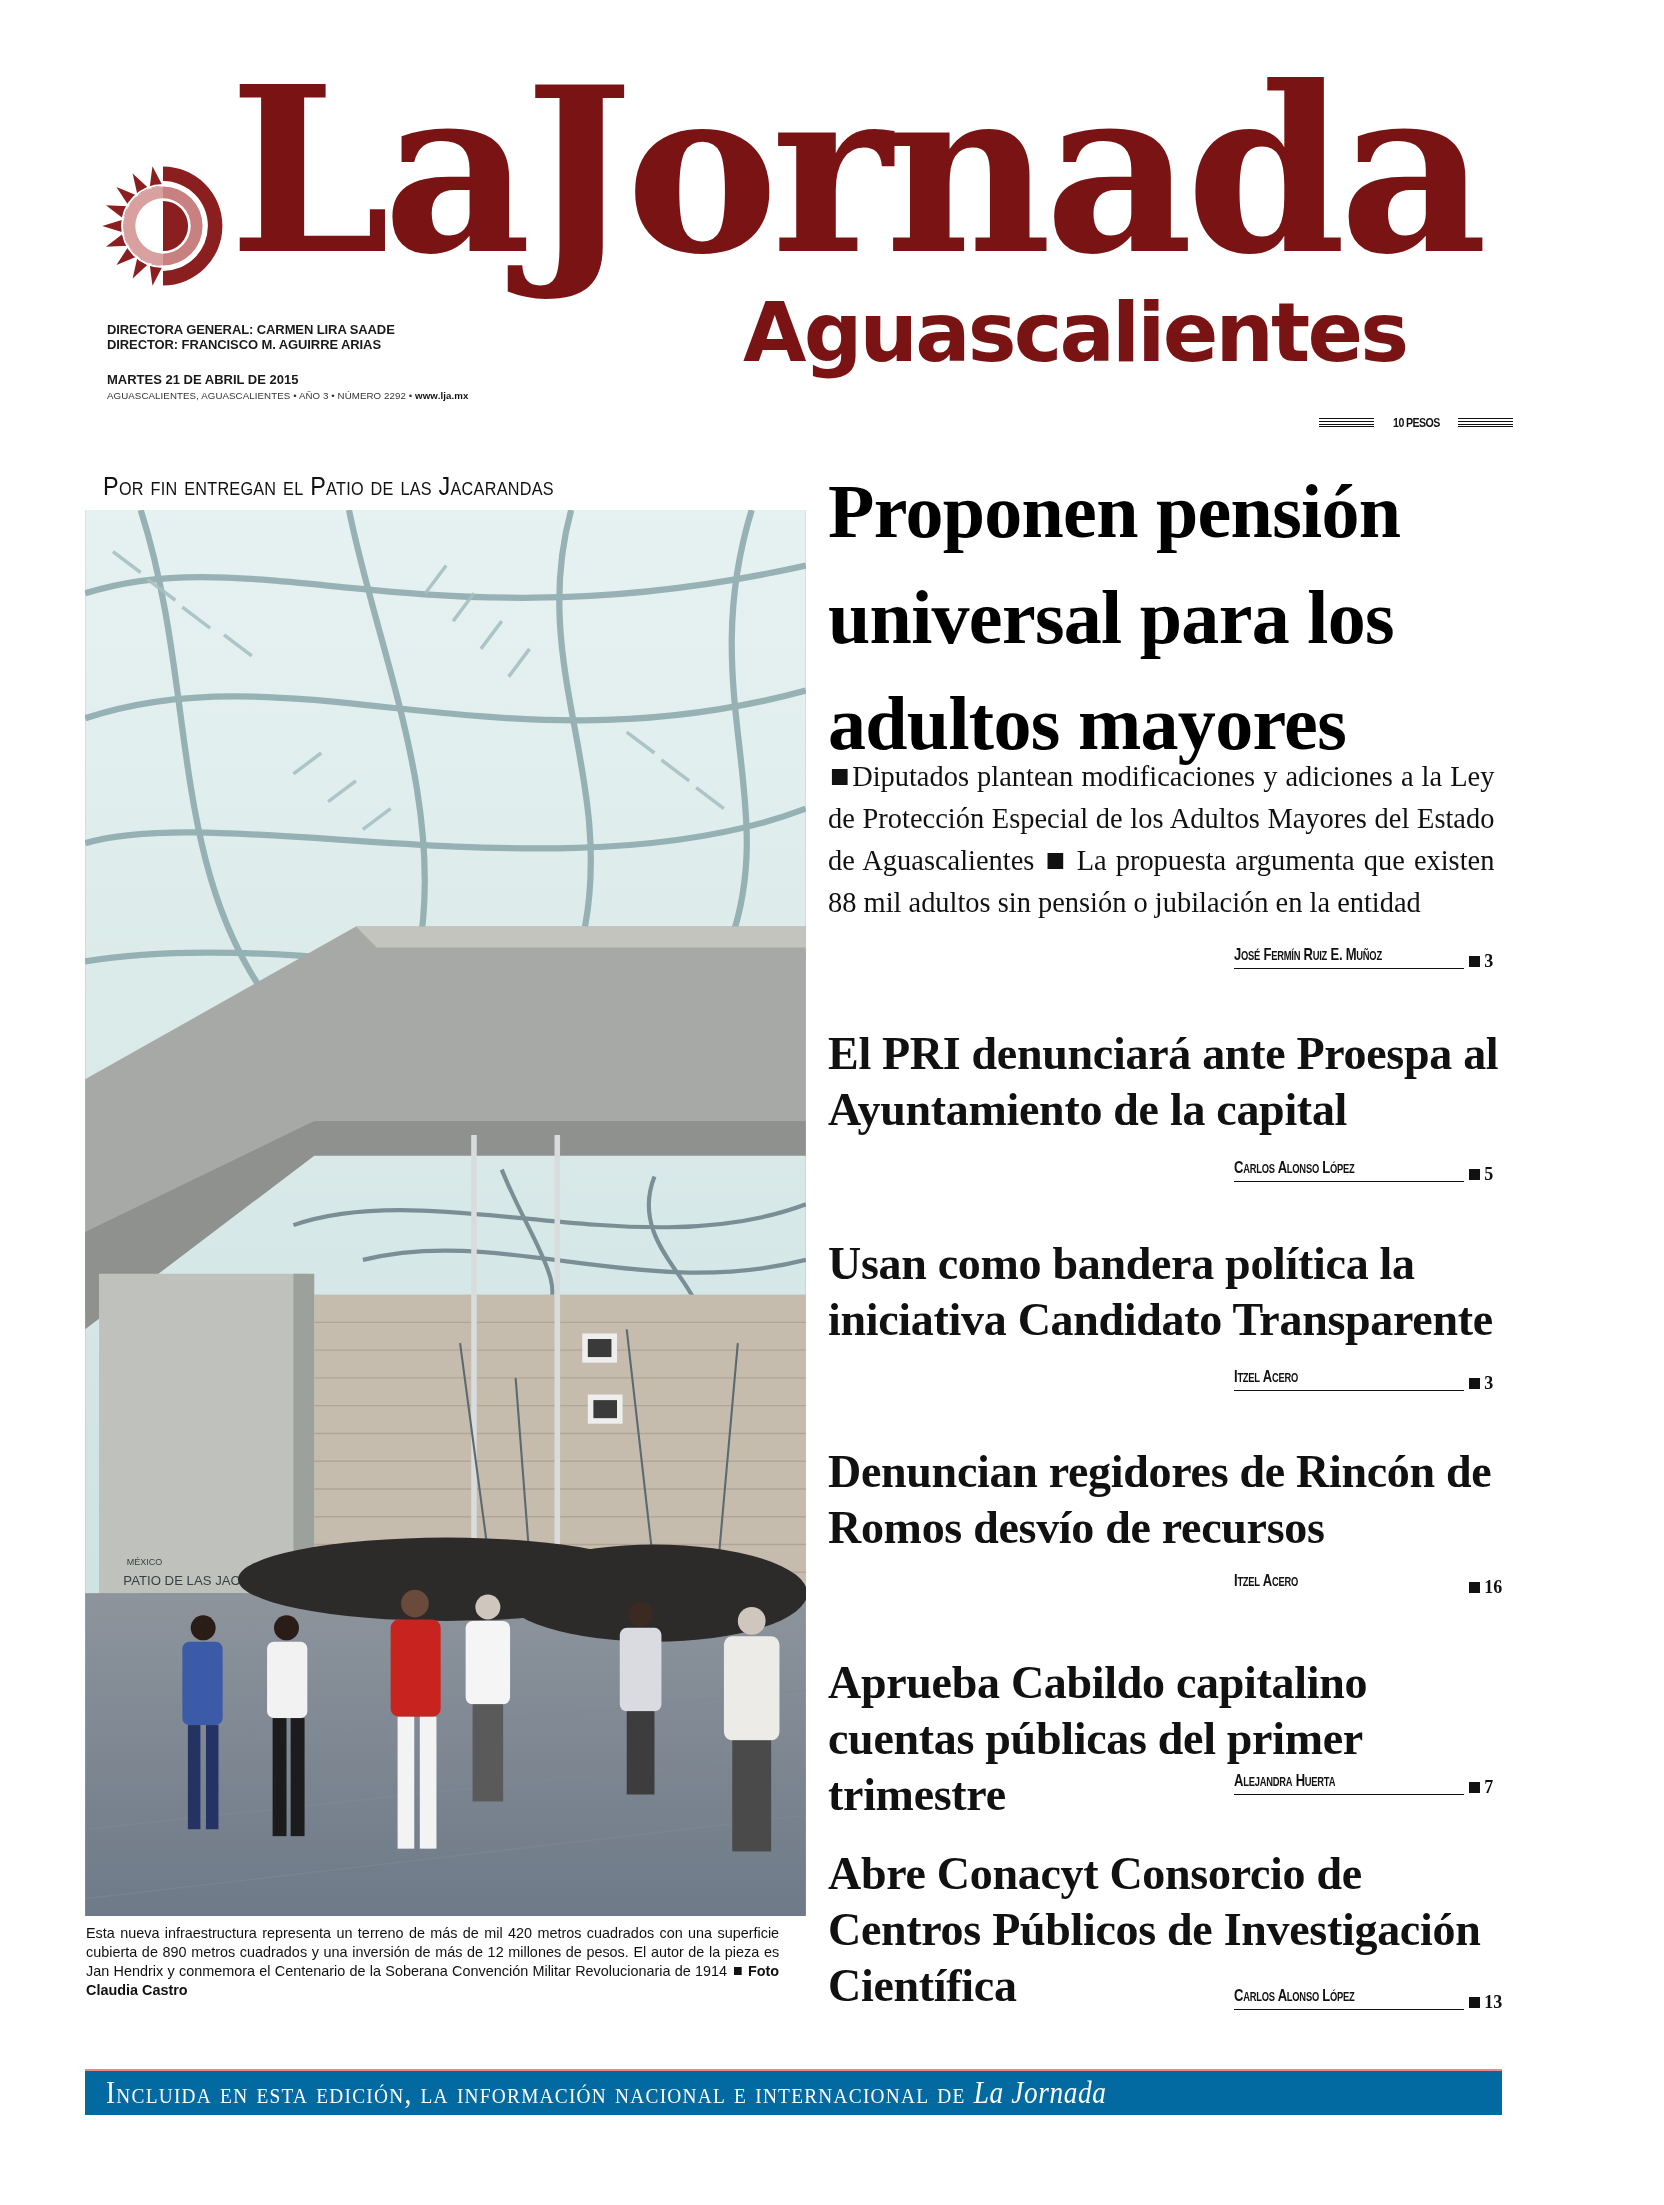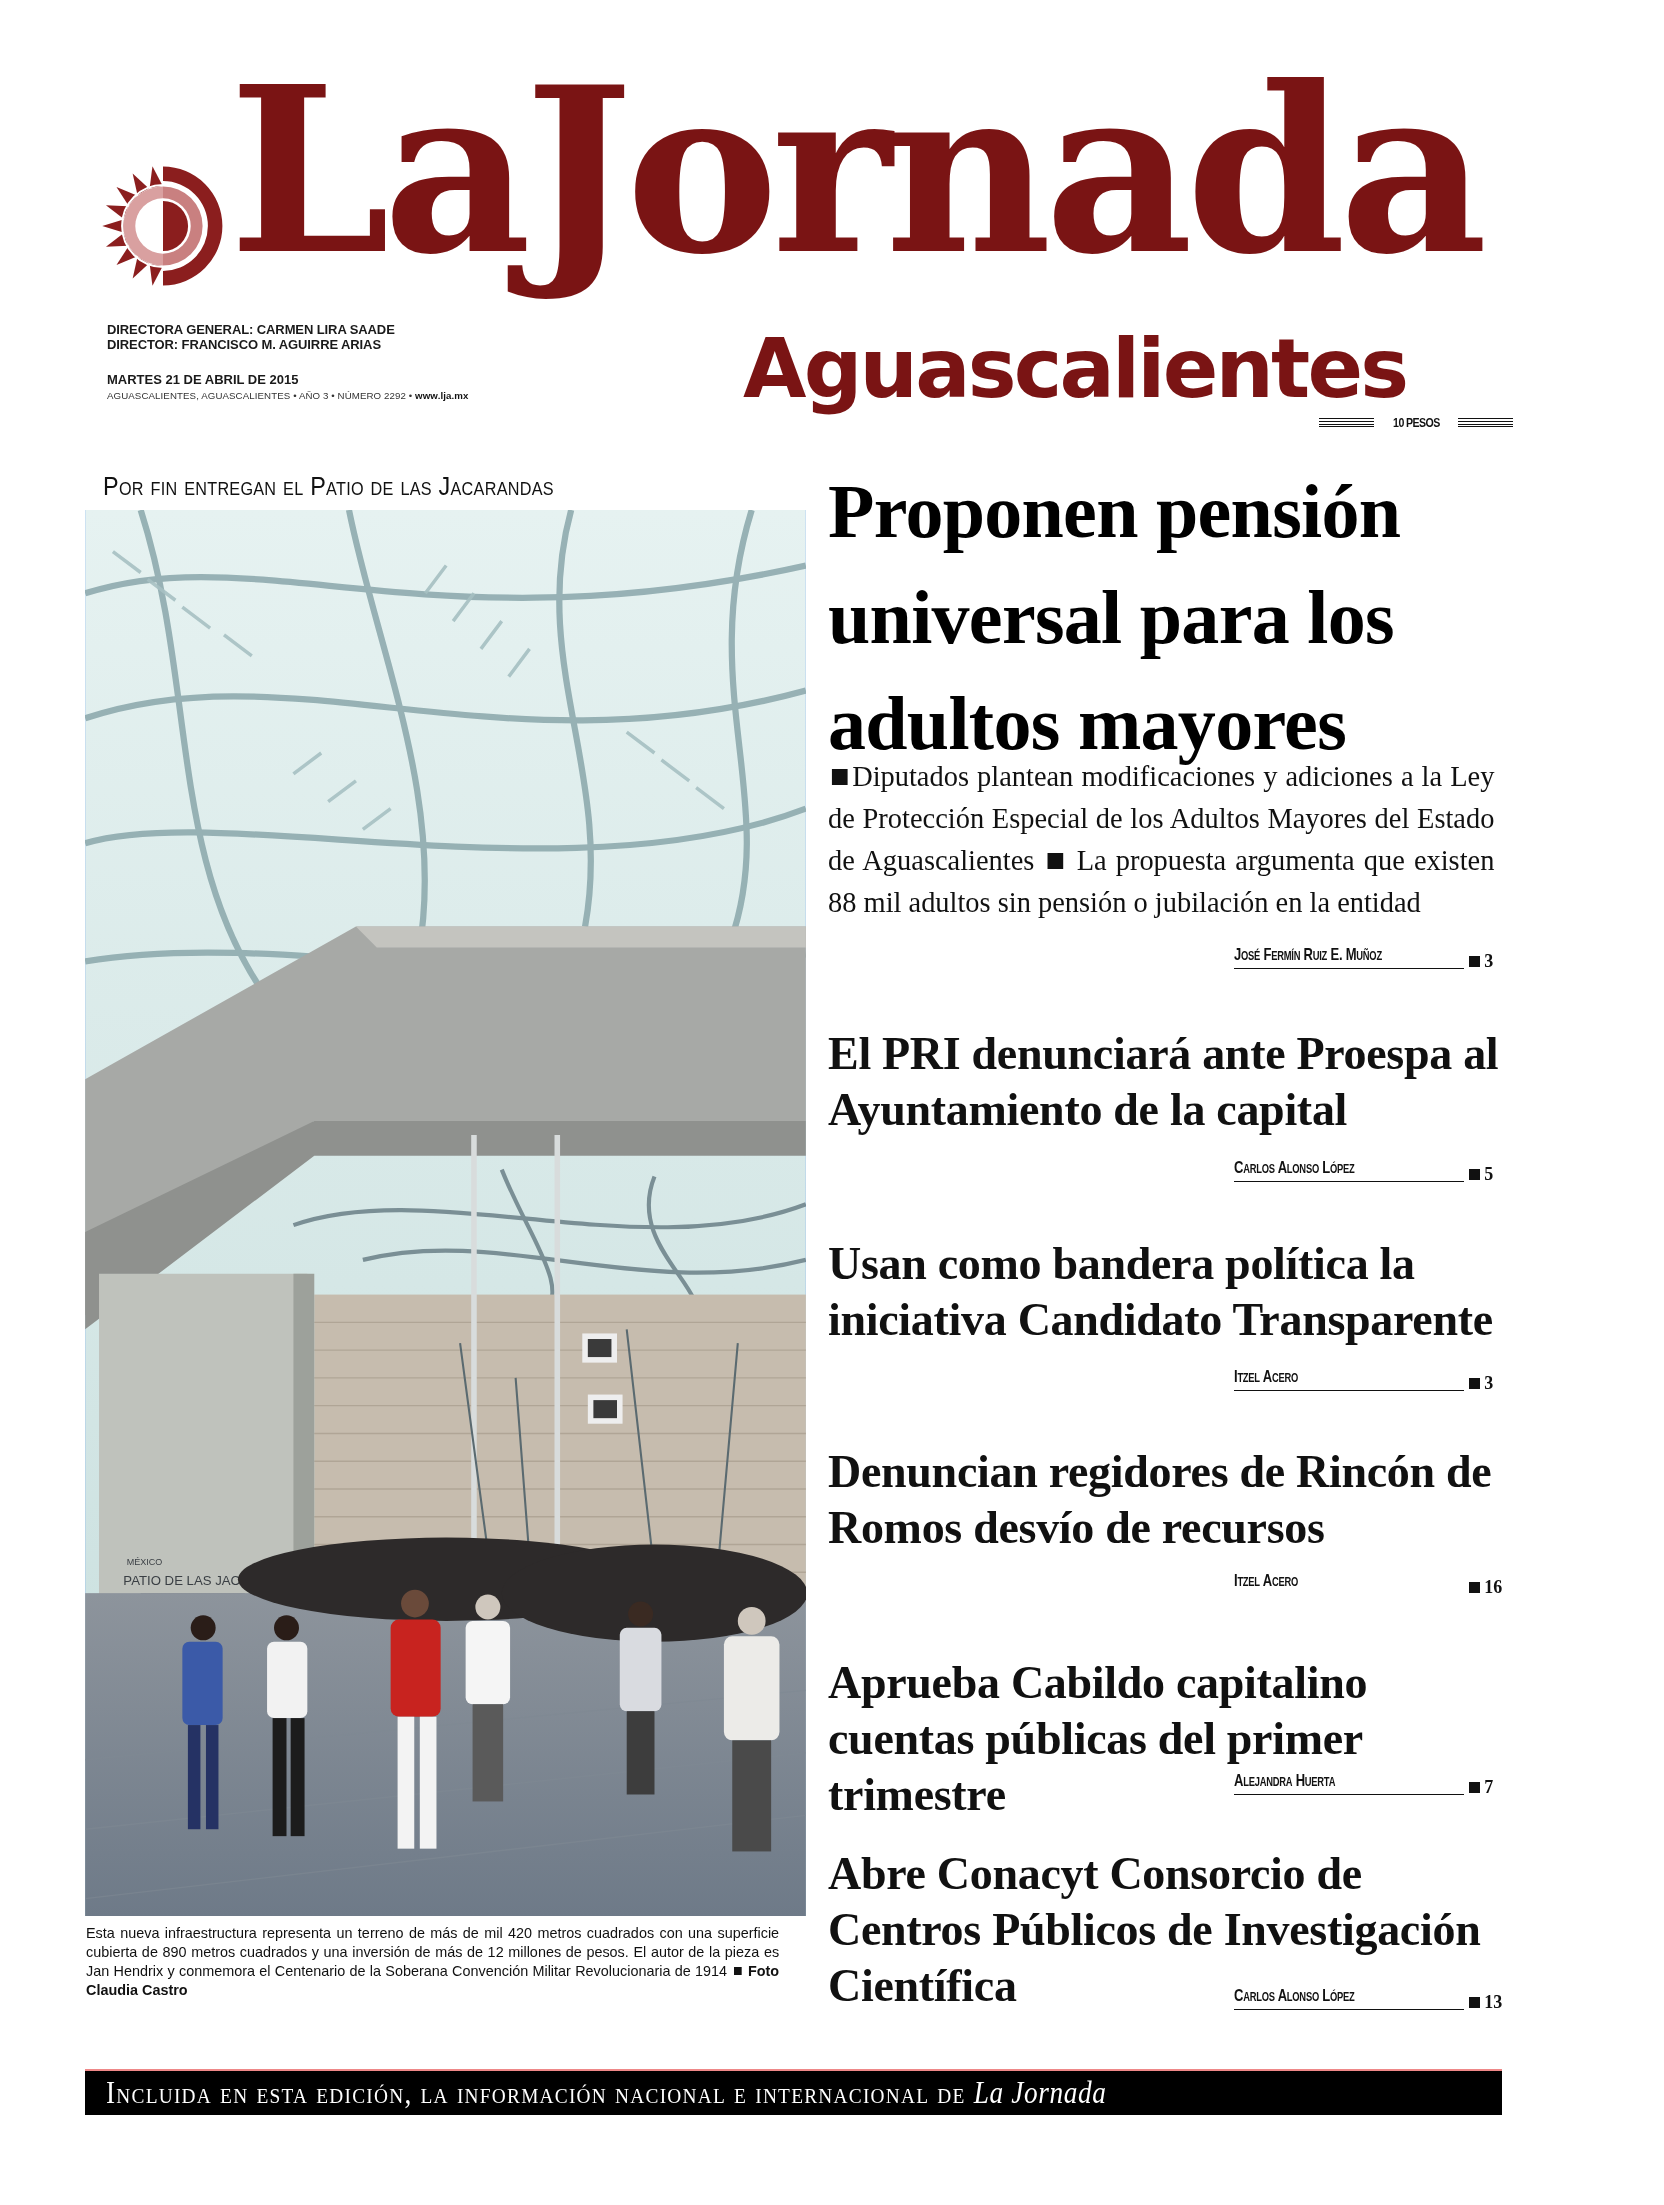--- a/index.html
+++ b/index.html
@@ -13,21 +13,20 @@
     position: absolute; left: 229px; top: 56px;
     font-family: "DejaVu Serif", serif; font-weight: bold;
     font-size: 229px; line-height: 1; letter-spacing: -7px;
     color: #7a1414;
   }
   .logo-sub {
     position: absolute; left: 743px; top: 292px;
     font-family: "DejaVu Sans", sans-serif; font-weight: bold;
     font-size: 82px; line-height: 1; letter-spacing: -2.8px;
     color: #7a1414;
-    margin-top: 36px;
   }
   .credits { position: absolute; left: 107px; top: 323px; font-family: "Liberation Sans", sans-serif; font-weight: bold; font-size: 13px; line-height: 14.6px; color: #1a1a1a; letter-spacing: -0.1px; }
   .edition-date { position: absolute; left: 107px; top: 372px; font-family: "Liberation Sans", sans-serif; font-weight: bold; font-size: 13px; color: #1a1a1a; }
   .edition-meta { position: absolute; left: 107px; top: 390px; font-family: "Liberation Sans", sans-serif; font-size: 9.7px; color: #333; letter-spacing: 0.1px; }
   .edition-meta b { font-weight: bold; color: #111; }
   .price-row { position: absolute; left: 1319px; top: 415px; width: 194px; height: 15.3px; display: flex; align-items: center; gap: 15px; }
   .price-lines { flex: 1; height: 9px; background: repeating-linear-gradient(to bottom, #111 0 1.4px, #fff 1.4px 2.8px); }
   .price-label { font-family: "Liberation Sans", sans-serif; font-weight: bold; font-size: 12.5px; letter-spacing: -0.7px; color: #111; transform: scaleX(0.85); }
 
   
@@ -68,21 +67,21 @@
   .byline-row .page .box { width: 11px; height: 11px; background: #111; display: inline-block; }
 
   .story-headline {
     position: absolute; left: 828px; width: 694px;
     font-family: "Liberation Serif", serif; font-size: 46px; line-height: 56px; color: #111; letter-spacing: -0.3px;
   }
 
   
   .banner {
     position: absolute; left: 85px; top: 2069px; width: 1417px; height: 46px;
-    background: #000000; border-top: 2.1px solid #e88; display: flex; align-items: center; padding-left: 21px;
+    background: #0369a1; border-top: 2.1px solid #e88; display: flex; align-items: center; padding-left: 21px;
   }
   .banner-text {
     font-family: "Liberation Serif", serif; font-variant: small-caps; font-size: 31px; color: #fff;
     letter-spacing: 1.4px; white-space: nowrap; transform: scaleX(0.88); transform-origin: left;
   }
   .banner-text i { font-variant: normal; font-style: italic; letter-spacing: 0.7px; }
 </style>
 </head>
 <body>
 

